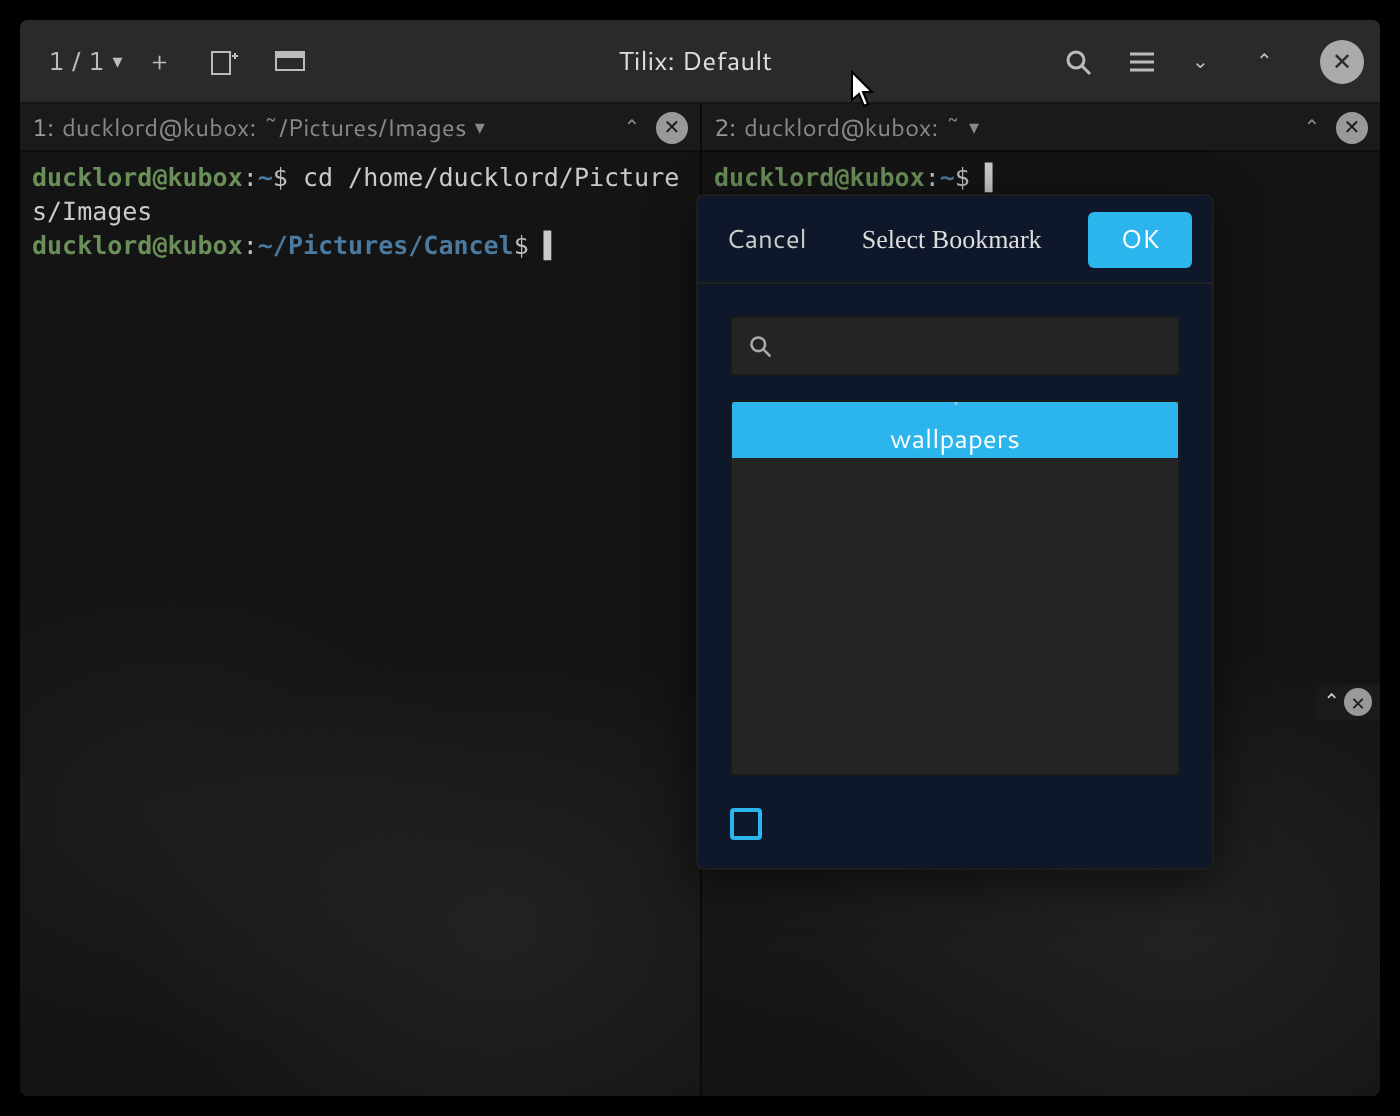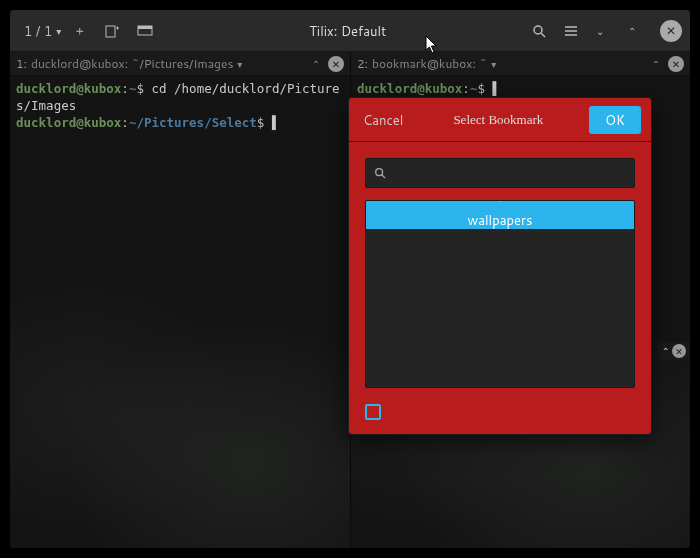--- a/index.html
+++ b/index.html
@@ -96,22 +96,22 @@
   .cursor {
     position: absolute;
     left: 425px; top: 35px;
     width: 14px; height: 20px;
     pointer-events: none;
   }
 
   
   .overlay {
     position: absolute; left: 348px; top: 97px;
-    width: 304px; height: 338px;
-    background: #b91c1c;
+    width: 259px; height: 338px;
+    background: #0f172a;
     border: 1px solid #1e1e1e;
     border-radius: 4px;
     box-shadow: 0 6px 24px rgba(0,0,0,0.6);
     display: flex; flex-direction: column;
   }
   .dlg-head {
     height: 44px;
     display: flex; align-items: center; justify-content: space-between;
     padding: 0 10px;
     border-bottom: 1px solid #222;
@@ -224,27 +224,27 @@
         <span class="chev">▾</span>
         <span class="spacer"></span>
         <span class="tabmini">
           <span class="chev">⌃</span>
         </span>
         <span class="tabclose">
           <span>✕</span>
         </span>
       </div>
       <div class="term"><span class="prompt-user">ducklord@kubox</span><span class="prompt-end">:</span><span class="prompt-path">~</span><span class="prompt-end">$ </span><span class="cmd">cd /home/ducklord/Pictures/Images</span>
-<span class="prompt-user">ducklord@kubox</span><span class="prompt-end">:</span><span class="prompt-path">~/Pictures/Select</span><span class="prompt-end">$ </span><span class="cmd">▌</span></div>
+<span class="prompt-user">ducklord@kubox</span><span class="prompt-end">:</span><span class="prompt-path">~/Pictures/Cancel</span><span class="prompt-end">$ </span><span class="cmd">▌</span></div>
     </div>
 
     <div class="pane right">
       <div class="tabbar">
         <span class="tabnum">2:</span>
-        <span class="tabtitle">bookmark@kubox: ~</span>
+        <span class="tabtitle">ducklord@kubox: ~</span>
         <span class="chev">▾</span>
         <span class="spacer"></span>
         <span class="tabmini">
           <span class="chev">⌃</span>
         </span>
         <span class="tabclose">
           <span>✕</span>
         </span>
       </div>
       <div class="term"><span class="prompt-user">ducklord@kubox</span><span class="prompt-end">:</span><span class="prompt-path">~</span><span class="prompt-end">$ </span><span class="cmd">▌</span></div>

